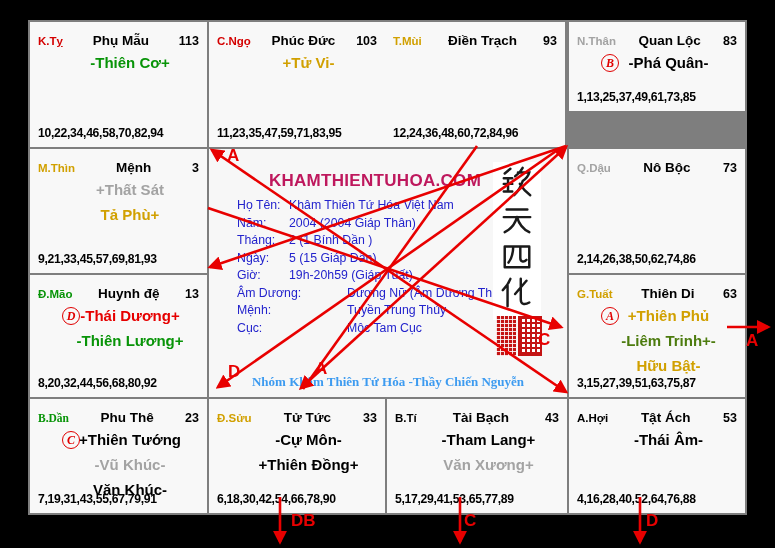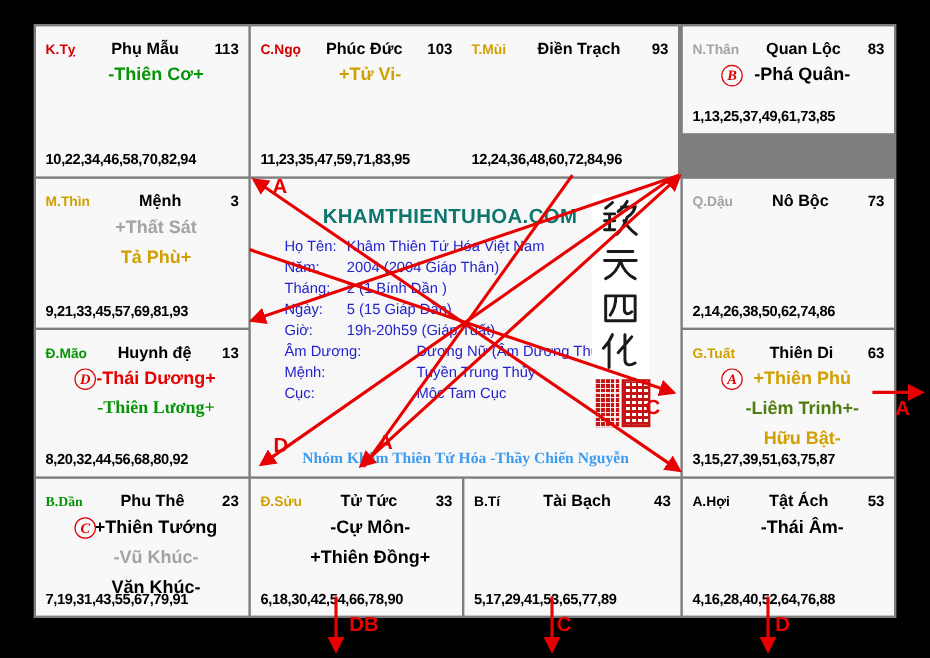--- a/index.html
+++ b/index.html
@@ -11,21 +11,21 @@
   .branch{font-size:11.5px;font-weight:bold;white-space:nowrap;}
   .pname{flex:1;text-align:center;font-size:13.5px;font-weight:bold;color:#000;}
   .pnum{font-size:12.5px;font-weight:bold;color:#000;}
   .stars{position:relative;margin-top:2px;margin-left:23px;}
   .star{text-align:center;font-size:15px;font-weight:bold;line-height:25px;white-space:nowrap;}
   .ages{position:absolute;left:8px;bottom:7px;font-size:12.2px;font-weight:bold;color:#000;letter-spacing:-0.3px;white-space:nowrap;}
   .hoa{position:absolute;left:9px;top:4px;width:16px;height:16px;border:1.6px solid #e00000;border-radius:50%;
        color:#e00000;font-family:"Liberation Serif",serif;font-style:italic;font-weight:bold;font-size:12px;
        display:flex;align-items:center;justify-content:center;}
   .center{position:absolute;left:181px;top:129px;width:358px;height:248px;background:#f7f7f7;}
-  .ctitle{margin:22px 0 6px 16px;width:300px;text-align:center;font-size:17px;font-weight:bold;color:#0f766e;letter-spacing:.3px;}
+  .ctitle{margin:22px 0 6px 16px;width:300px;text-align:center;font-size:17px;font-weight:bold;color:#be185d;letter-spacing:.3px;}
   .irow{margin-left:28px;line-height:17.5px;font-size:12.3px;color:#2323cc;white-space:nowrap;}
   .ilabel{display:inline-block;min-width:52px;}
   .irow.wide .ilabel{min-width:110px;}
   .credit{position:absolute;left:0;right:0;bottom:7px;text-align:center;font-size:13px;font-weight:bold;
           color:#3d9bf0;font-family:"Liberation Serif",serif;}
   .cstrip{position:absolute;left:284px;top:13px;width:48px;height:158px;background:#fff;text-align:center;}
   .cstrip svg{display:block;margin:3px auto 0 auto;}
   .seal{position:absolute;left:287px;top:167px;width:46px;height:40px;display:flex;gap:2px;}
   .seal-l{flex:1;background:#c41414;
     background-image:repeating-linear-gradient(0deg,rgba(255,255,255,.85) 0 1px,transparent 1px 4px),
@@ -112,21 +112,21 @@
 
     <div class="cell" style="left:2px;top:255px;width:177px;height:122px">
       <div class="cell-head">
         <span class="branch" style="color: rgb(8, 148, 8);">Đ.Mão</span>
         <span class="pname">Huynh đệ</span>
         <span class="pnum">13</span>
       </div>
       <div class="stars">
         <span class="hoa">D</span>
         <div class="star" style="color: rgb(230, 0, 0);">-Thái Dương+</div>
-        <div class="star" style="color: rgb(8, 148, 8); font-family: Liberation Serif, serif;">-Thiên Lương+</div>
+        <div class="star" style="color: rgb(8, 148, 8);">-Thiên Lương+</div>
       </div>
       <div class="ages">8,20,32,44,56,68,80,92</div>
     </div>
 
     <div class="cell" style="left:541px;top:255px;width:176px;height:122px">
       <div class="cell-head">
         <span class="branch" style="color: rgb(209, 160, 0); text-align: center;">G.Tuất</span>
         <span class="pname">Thiên Di</span>
         <span class="pnum">63</span>
       </div>
@@ -165,20 +165,24 @@
         <div class="star" style="color: rgb(0, 0, 0);">+Thiên Đồng+</div>
       </div>
       <div class="ages">6,18,30,42,54,66,78,90</div>
     </div>
 
     <div class="cell" style="left:359px;top:379px;width:180px;height:114px">
       <div class="cell-head">
         <span class="branch" style="color: rgb(0, 0, 0);">B.Tí</span>
         <span class="pname">Tài Bạch</span>
         <span class="pnum">43</span>
+      </div>
+      <div class="stars">
+        <div class="star" style="color: rgb(0, 0, 0);">-Tham Lang+</div>
+        <div class="star" style="color: rgb(163, 163, 163);">Văn Xương+</div>
       </div>
       <div class="ages">5,17,29,41,53,65,77,89</div>
     </div>
 
     <div class="cell" style="left:541px;top:379px;width:176px;height:114px">
       <div class="cell-head">
         <span class="branch" style="color: rgb(0, 0, 0);">A.Hợi</span>
         <span class="pname">Tật Ách</span>
         <span class="pnum">53</span>
       </div>

